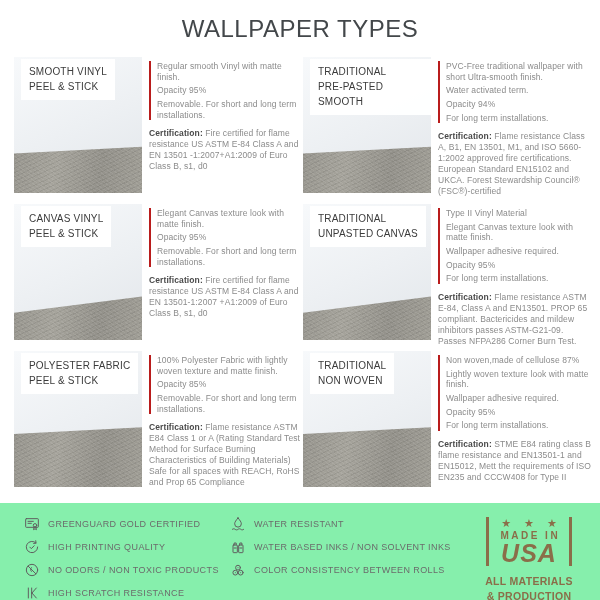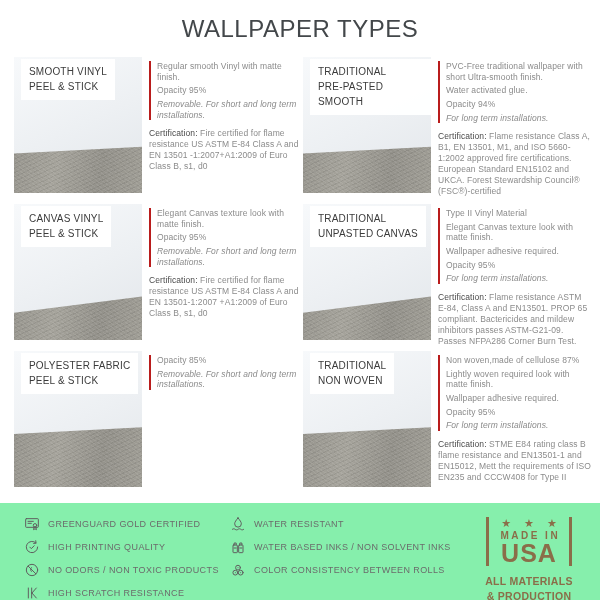--- a/index.html
+++ b/index.html
@@ -39,46 +39,46 @@
     font-size:10px; line-height:1.5; letter-spacing:.2px;
     color:#3b3b3b; white-space:pre-line;
   }
 
   .textcol { flex:1; margin-left:7px; padding-top:4px; min-width:0; }
   .desc { border-left:2px solid #b91c1c; padding-left:6px; }
   .desc-line {
     font-size:8.5px; line-height:1.25; color:#8b8b8b;
     letter-spacing:.1px; margin-bottom:3px;
   }
-  .desc-line:last-child { margin-bottom:0;font-style:italic; }
+  .desc-line:last-child { margin-bottom:0; }
   .cert {
     margin-top:8px; font-size:8.5px; line-height:1.3; color:#8b8b8b;
     letter-spacing:.1px; white-space:pre-line;
   }
-  .cert-label { font-weight:normal; color:#4a4a4a; }
+  .cert-label { font-weight:bold; color:#4a4a4a; }
 
   .footer {
     position:absolute; left:0; top:503px; width:600px; height:97px;
     background:#86efac; box-sizing:border-box;
     display:flex; align-items:flex-start; padding:13px 24px 0 24px;
   }
   .fcol1 { width:206px; } .fcol2 { width:252px; }
   .fcol3 { flex:1; display:flex; flex-direction:column; align-items:center; padding-top:1px; }
   .fitem { display:flex; align-items:center; margin-bottom:7px; }
   .fitem .ficon { flex:none; width:16px; height:16px; margin-right:8px; }
   .fitem svg { width:16px; height:16px; display:block; stroke:#5f5f5f; fill:none;
                stroke-width:1.5; stroke-linecap:round; stroke-linejoin:round; }
   .fitem-label { font-size:9px; color:#6b6b6b; letter-spacing:.4px; }
 
   .usa { display:flex; align-items:stretch; color:#8A6E49; }
   .usa-bar { width:3px; background:#8A6E49; }
   .usa-mid { padding:0 7px; text-align:center; display:flex; flex-direction:column; justify-content:space-between; }
   .usa-stars { font-size:11px; letter-spacing:5px; line-height:1.1; text-indent:5px; }
   .usa-line1 { font-size:10px; font-weight:bold; letter-spacing:2.5px; line-height:1.3; text-indent:2.5px; }
-  .usa-line2 { font-size:25px; font-weight:800; line-height:.95; letter-spacing:1px; }
+  .usa-line2 { font-size:25px; font-weight:800; line-height:.95; letter-spacing:1px;font-style:italic; }
   .usa-sub {
     margin-top:8px; text-align:center; font-weight:bold; font-size:10.5px;
     line-height:1.45; color:#8A6E49; letter-spacing:.3px; white-space:pre-line;
   }
 </style>
 </head>
 <body>
 
 <div class="page">
 
@@ -104,21 +104,21 @@
 
     <div class="cell d1">
       <div class="swatch">
         <div class="concrete"></div>
         <div class="swatch-label">TRADITIONAL
 PRE-PASTED SMOOTH</div>
       </div>
       <div class="textcol">
         <div class="desc">
             <div class="desc-line">PVC-Free traditional wallpaper with short Ultra-smooth finish.</div>
-            <div class="desc-line">Water activated glue.</div>
+            <div class="desc-line">Water activated term.</div>
             <div class="desc-line">Opacity 94%</div>
             <div class="desc-line">For long term installations.</div>
           </div>
         <div class="cert"><span class="cert-label">Certification:</span><span> Flame resistance Class A, B1, EN 13501, M1, and ISO 5660-1:2002 approved fire certifications. European Standard EN15102 and UKCA. Forest Stewardship Council® (FSC®)-certified</span></div>
       </div>
     </div>
 
     <div class="cell d2">
       <div class="swatch">
         <div class="concrete"></div>
@@ -154,36 +154,39 @@
     </div>
 
     <div class="cell d3">
       <div class="swatch">
         <div class="concrete"></div>
         <div class="swatch-label">POLYESTER FABRIC
 PEEL &amp; STICK</div>
       </div>
       <div class="textcol">
         <div class="desc">
+            <div class="desc-line">100% Polyester Fabric with lightly woven texture and matte finish.</div>
             <div class="desc-line">Opacity 85%</div>
             <div class="desc-line">Removable.  For short and long term installations.</div>
           </div>
+        <div class="cert"><span class="cert-label">Certification:</span><span> Flame resistance ASTM E84 Class 1 or A (Rating Standard Test Method for Surface Burning Characteristics of Building Materials)
+Safe for all spaces with REACH, RoHS and Prop 65 Compliance</span></div>
       </div>
     </div>
 
     <div class="cell d3">
       <div class="swatch">
         <div class="concrete"></div>
         <div class="swatch-label">TRADITIONAL
 NON WOVEN</div>
       </div>
       <div class="textcol">
         <div class="desc">
             <div class="desc-line">Non woven,made of cellulose 87%</div>
-            <div class="desc-line">Lightly woven required look with matte finish.</div>
+            <div class="desc-line">Lightly woven texture look with matte finish.</div>
             <div class="desc-line">Wallpaper adhesive required.</div>
             <div class="desc-line">Opacity 95%</div>
             <div class="desc-line">For long term installations.</div>
           </div>
         <div class="cert"><span class="cert-label">Certification:</span><span> STME E84 rating class B flame resistance and EN13501-1 and EN15012, Mett the requirements of ISO EN235 and CCCW408 for Type II</span></div>
       </div>
     </div>
 
   </div>
 

